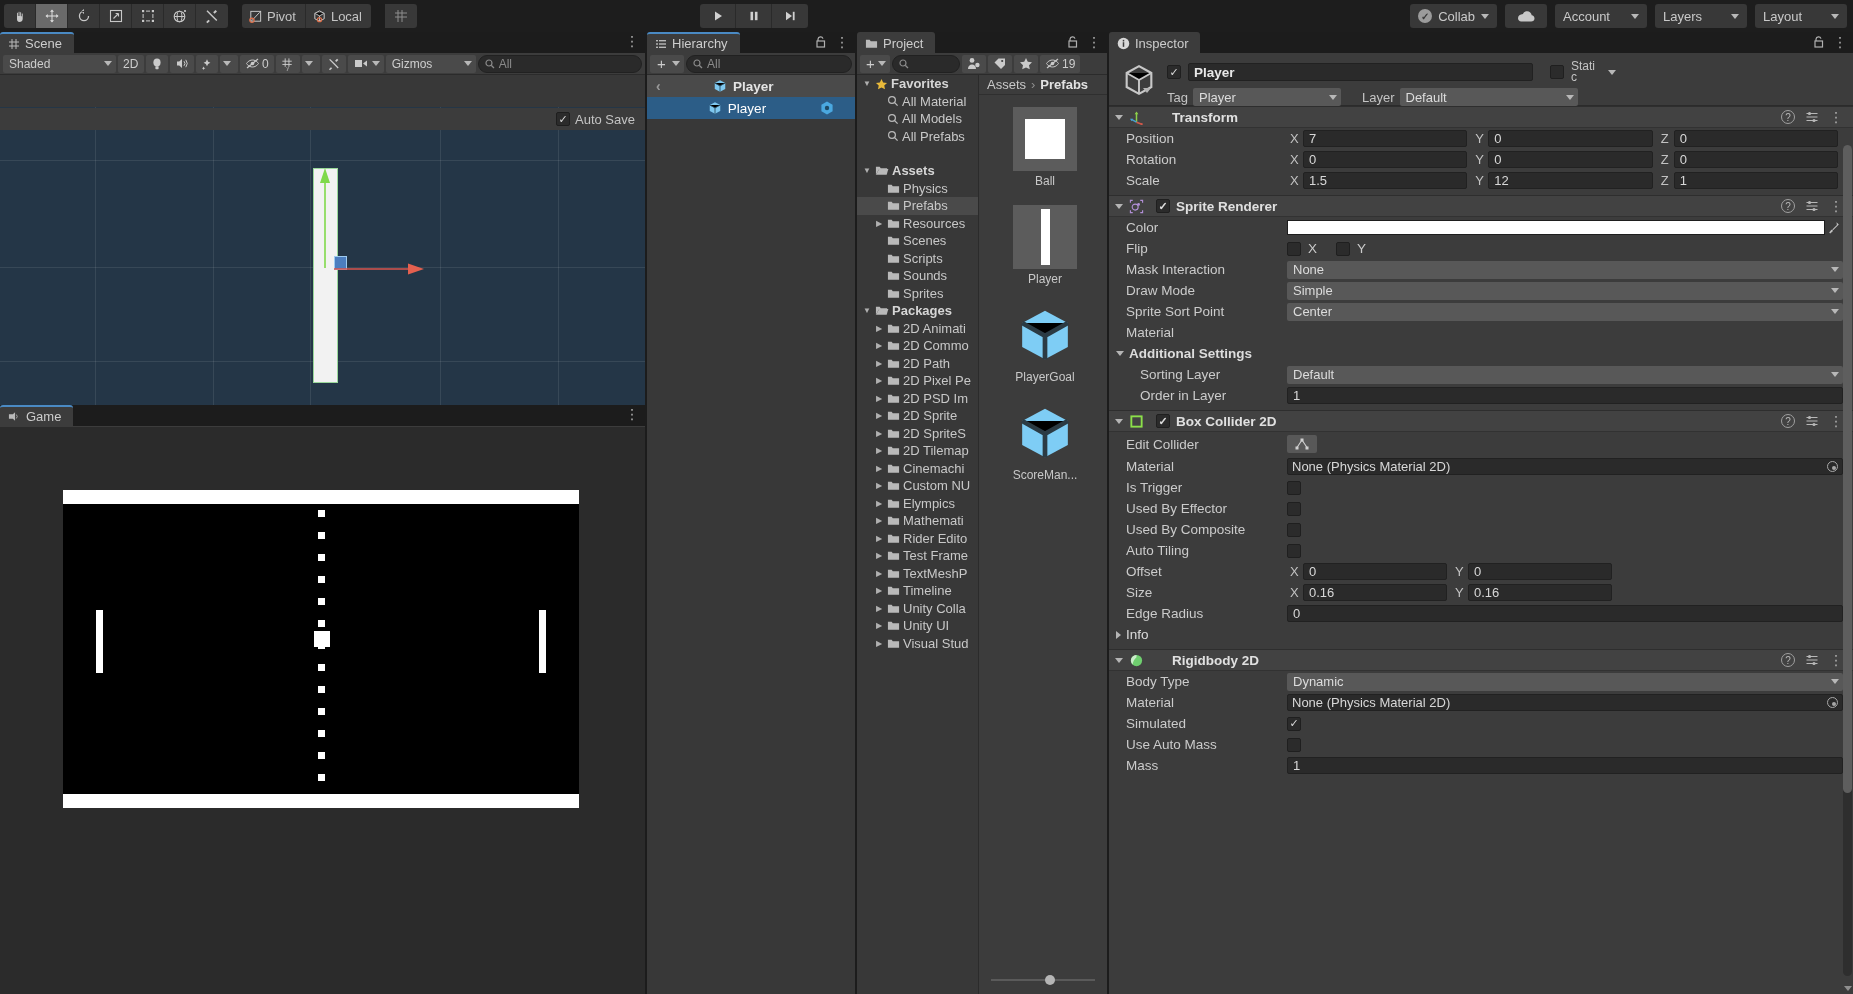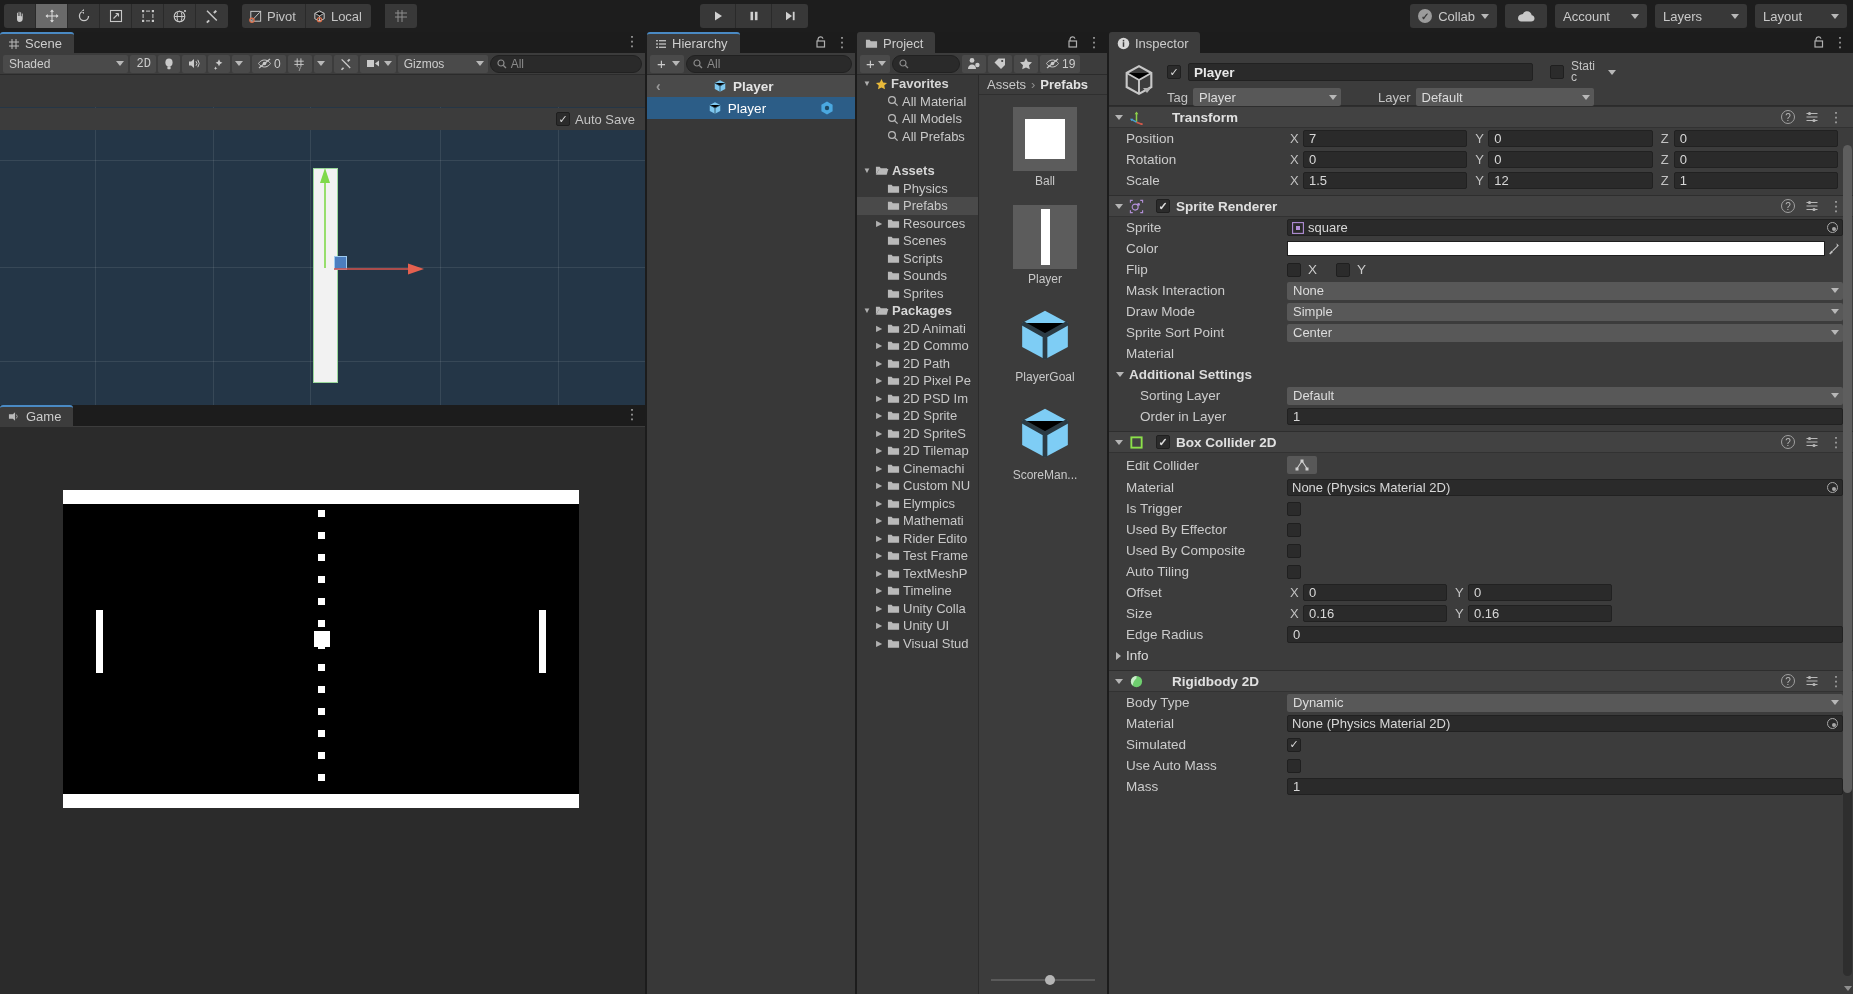--- a/index.html
+++ b/index.html
@@ -402,25 +402,25 @@
               <path d="M4 1v10M8 1v10M1 4h10M1 8h10"></path>
             </g>
           </svg>
         <span>Scene</span>
       </div>
       <div class="ptab-icons">
         <span class="kebab">⋮</span>
       </div>
     </div>
     <div class="sub-toolbar">
-      <div class="st-dd" style="width:125px;">
+      <div class="st-dd" style="width:113px;">
         <span>Shaded</span>
         <span class="caret"></span>
       </div>
-      <div class="st-btn" style="min-width:26px;justify-content:flex-end;font-family:Liberation Mono, monospace;">
+      <div class="st-btn" style="min-width:26px;justify-content:flex-start;">
         <span>2D</span>
       </div>
       <div class="st-btn" style="width:22px;justify-content:center;">
         <svg width="12" height="14" viewBox="0 0 12 14">
             <ellipse cx="6" cy="5.5" rx="3.6" ry="4" fill="#cacaca"></ellipse>
             <rect x="4.4" y="9.2" width="3.2" height="3" rx="0.6" fill="#cacaca"></rect>
           </svg>
       </div>
       <div class="st-btn" style="width:24px;justify-content:center;">
         <svg width="14" height="13" viewBox="0 0 14 13">
@@ -1110,21 +1110,21 @@
             <span class="sq-cb" style="margin-left:10px;"></span>
             <span style="font-size:12px;line-height:11px;color:#c4c4c4;width:34px;">Stati<br>c</span>
             <span class="caret" style="margin-left:-4px;"></span>
           </div>
           <div class="tag-row">
             <span>Tag</span>
             <span class="dd-field" style="width:148px;">
               <span>Player</span>
               <span class="caret"></span>
             </span>
-            <span style="margin-left:32px;">Layer</span>
+            <span style="margin-left:16px;">Layer</span>
             <span class="dd-field" style="width:178px;">
               <span>Default</span>
               <span class="caret"></span>
             </span>
           </div>
         </div>
       </div>
 
       <div class="comp-hdr">
         <span class="tri-down"></span>
@@ -1200,33 +1200,20 @@
               <g stroke="#b8b8b8" stroke-width="1.1" fill="none">
                 <path d="M1.5 3.5h11M1.5 7h11M1.5 10.5h11"></path>
               </g>
               <circle cx="4.5" cy="3.5" r="1.6" fill="#b8b8b8"></circle>
               <circle cx="9" cy="10.5" r="1.6" fill="#b8b8b8"></circle>
             </svg>
           <span class="kebab">⋮</span>
         </span>
       </div>
       <div class="prop-row">
-        <span class="prop-label">Sprite</span>
-        <span class="prop-val">
-          <span class="obj-field">
-            <svg width="12" height="12" viewBox="0 0 12 12">
-                <rect x="0.6" y="0.6" width="10.8" height="10.8" fill="none" stroke="#b28fd8" stroke-width="1.1"></rect>
-                <rect x="4" y="4" width="4" height="4" fill="#b28fd8"></rect>
-              </svg>
-            <span>square</span>
-            <span class="pickr"></span>
-          </span>
-        </span>
-      </div>
-      <div class="prop-row">
         <span class="prop-label">Color</span>
         <span class="prop-val">
           <span class="color-swatch"></span>
           <span class="eyedrop">
             <svg width="12" height="13" viewBox="0 0 12 13">
                 <path d="M8.5 1.2l2.3 2.3-1.2 1.2-.7-.7-4.3 4.3.2 1.9-2.6 2.2-1-1 2.2-2.6 1.9.2 4.3-4.3-.7-.7z" fill="#c0c0c0"></path>
               </svg>
           </span>
         </span>
       </div>

